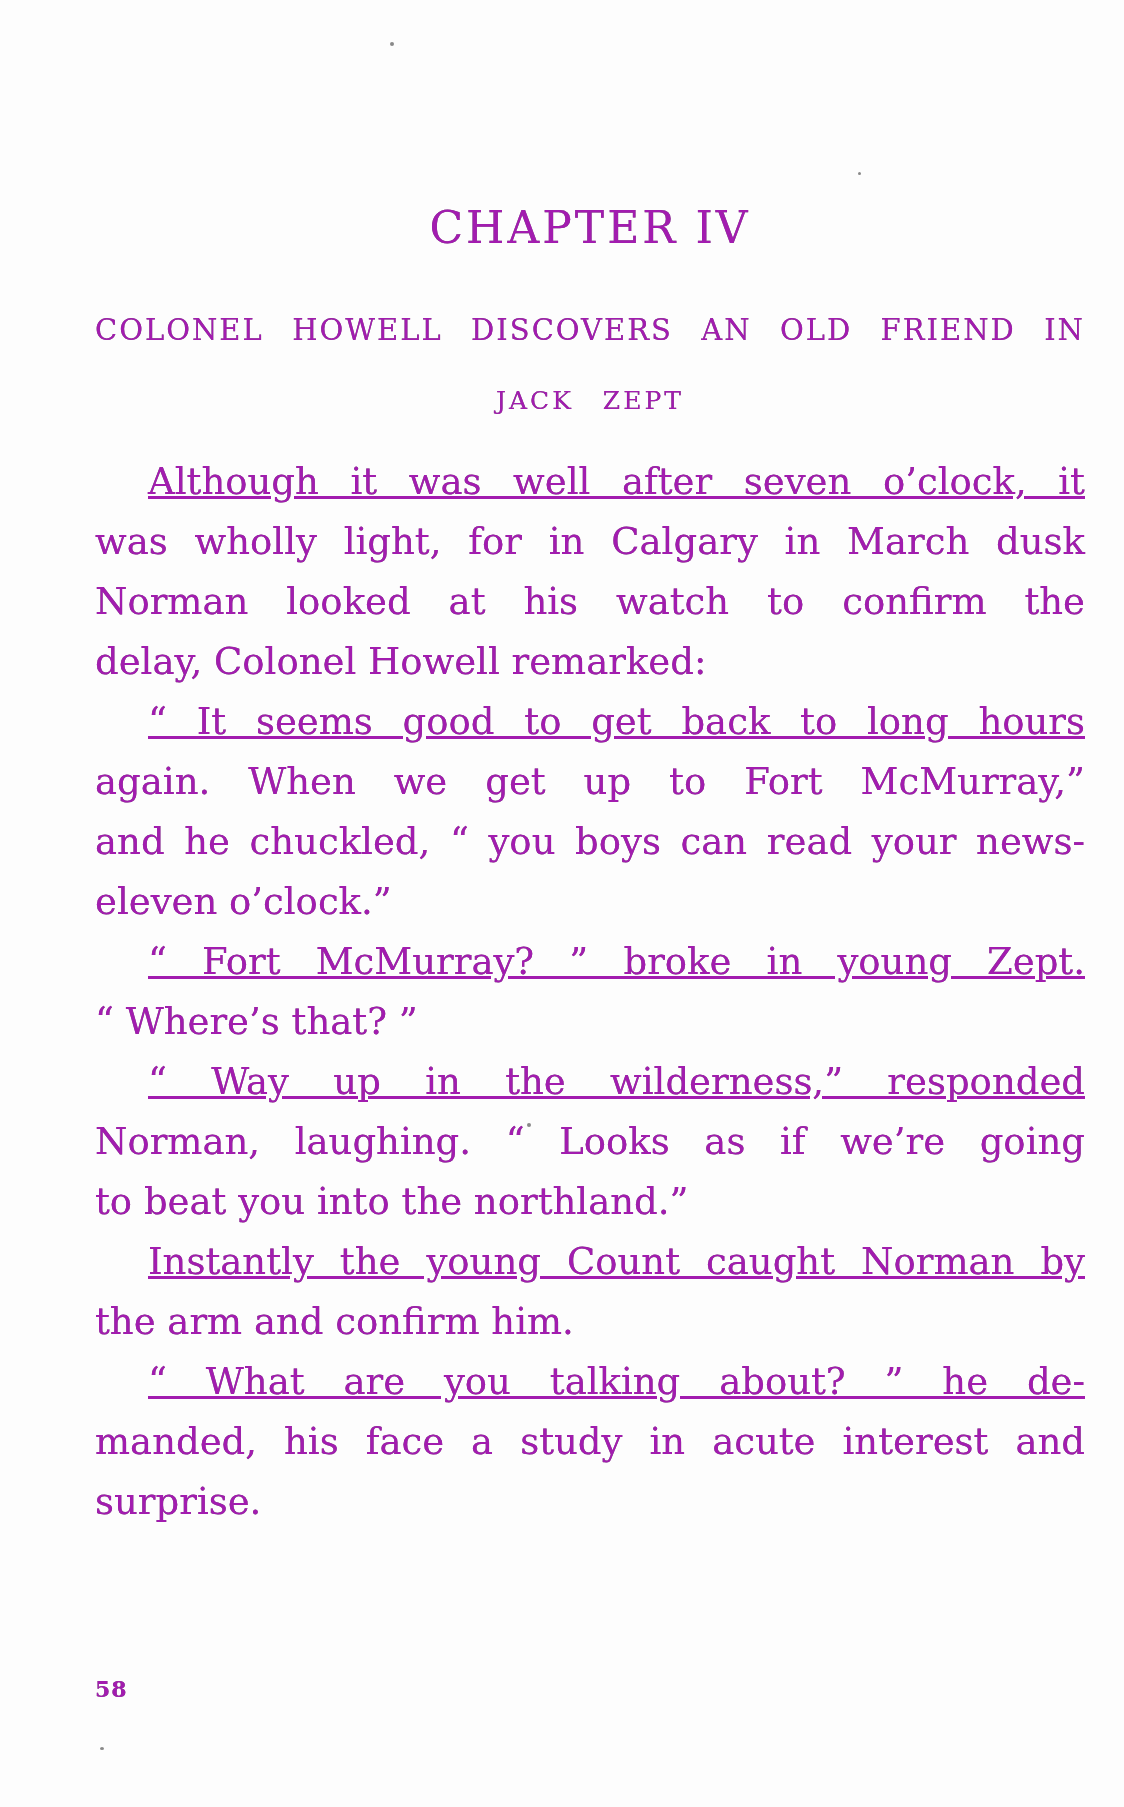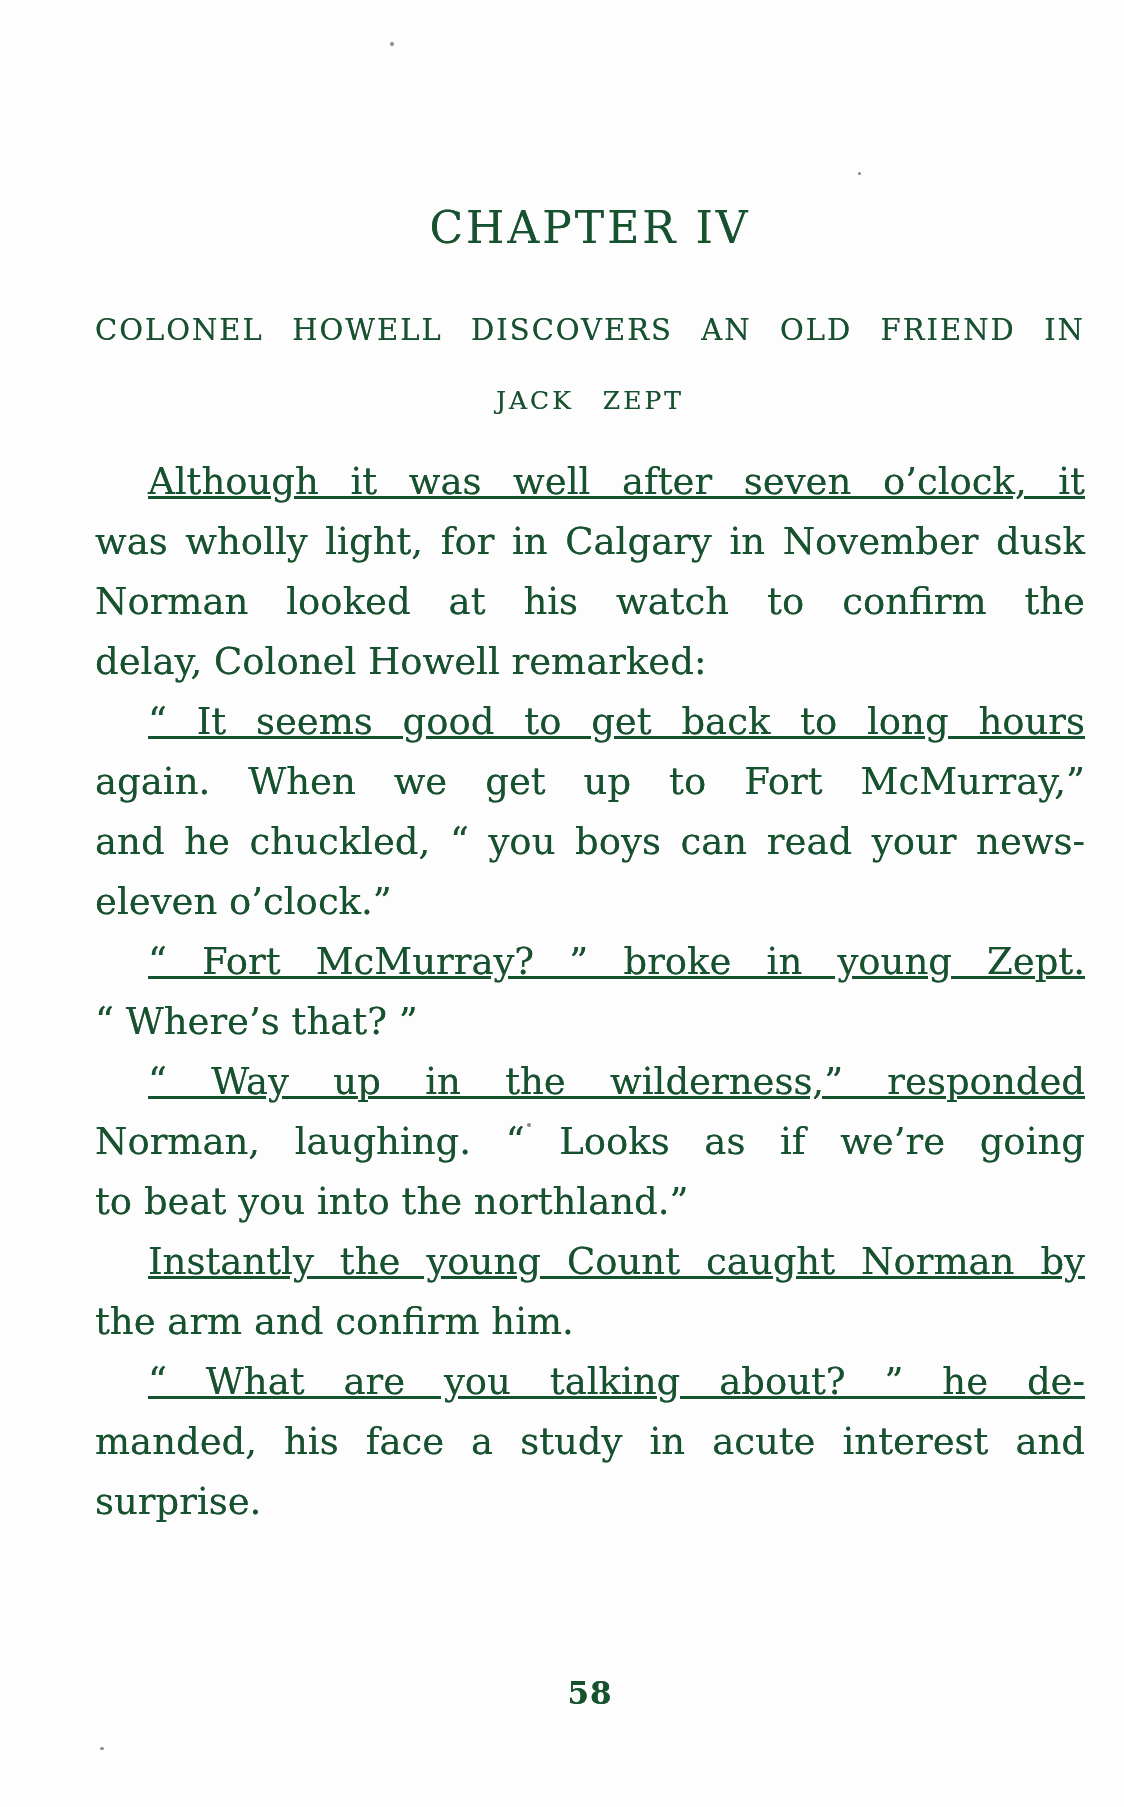--- a/index.html
+++ b/index.html
@@ -7,21 +7,21 @@
     padding: 0;
     background: #ffffff;
   }
   .page {
     position: relative;
     width: 1124px;
     height: 1807px;
     background: #fdfdfd;
     overflow: hidden;
     font-family: "DejaVu Serif", "Liberation Serif", serif;
-    color: #14532d;
+    color: #a21caf;
     text-shadow: 0 0 0.5px rgba(0,0,0,0.55);
   }
   .chapter-heading {
     position: absolute;
     top: 206px;
     left: 95px;
     width: 990px;
     text-align: center;
     font-size: 44px;
     line-height: 1;
@@ -71,22 +71,21 @@
   }
   .text-line.indent {
     text-indent: 53px;
     text-decoration: underline;
   }
   .page-number {
     position: absolute;
     top: 1678px;
     left: 95px;
     width: 990px;
-    text-align: center;
-    font-size: 31px;
+    font-size: 22px;
     line-height: 1;
     font-weight: bold;
     letter-spacing: 1px;
   }
   .speck {
     position: absolute;
     background: #2a2a2a;
     border-radius: 50%;
     opacity: 0.55;
   }
@@ -101,21 +100,21 @@
 <div class="page">
 
   <div class="chapter-heading">CHAPTER IV</div>
 
   <div class="subtitle-line-1">COLONEL HOWELL DISCOVERS AN OLD FRIEND IN</div>
 
   <div class="subtitle-line-2">JACK ZEPT</div>
 
   <div class="body-text" id="body-text">
       <div class="text-line indent just">Although it was well after seven o’clock, it</div>
-      <div class="text-line just">was wholly light, for in Calgary in November dusk</div>
+      <div class="text-line just">was wholly light, for in Calgary in March dusk</div>
       <div class="text-line just">Norman looked at his watch to confirm the</div>
       <div class="text-line">delay, Colonel Howell remarked:</div>
       <div class="text-line indent just">“ It seems good to get back to long hours</div>
       <div class="text-line just">again. When we get up to Fort McMurray,”</div>
       <div class="text-line just">and he chuckled, “ you boys can read your news-</div>
       <div class="text-line">eleven o’clock.”</div>
       <div class="text-line indent just">“ Fort McMurray? ” broke in young Zept.</div>
       <div class="text-line">“ Where’s that? ”</div>
       <div class="text-line indent just">“ Way up in the wilderness,” responded</div>
       <div class="text-line just">Norman, laughing. “ Looks as if we’re going</div>

